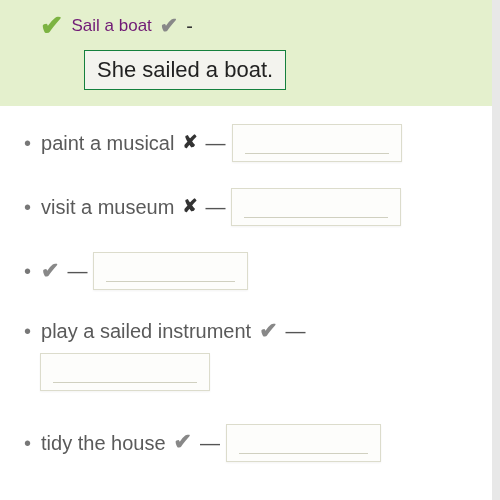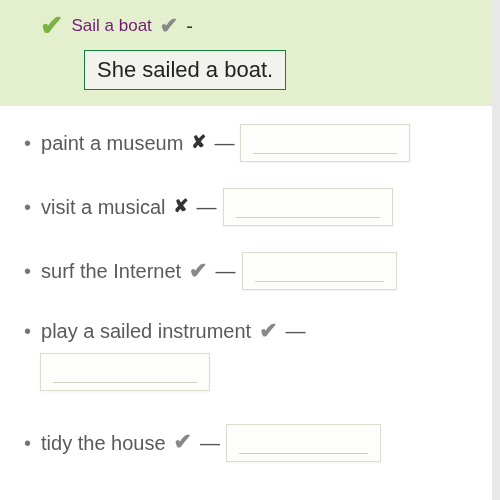--- a/index.html
+++ b/index.html
@@ -126,37 +126,36 @@
     <span class="gray-check">✔</span>
     <span class="dash-after">-</span>
   </div>
   <div class="answer-box">She sailed a boat.</div>
 </div>
 
 <div class="items">
 
   <div class="item">
     <span class="bullet">•</span>
-    <span>paint a museum</span>
+    <span>paint a musical</span>
     <span class="mark-x">✘</span>
     <span class="long-dash">—</span>
     <span class="input-box"></span>
   </div>
 
   <div class="item">
     <span class="bullet">•</span>
-    <span>visit a musical</span>
+    <span>visit a museum</span>
     <span class="mark-x">✘</span>
     <span class="long-dash">—</span>
     <span class="input-box"></span>
   </div>
 
   <div class="item">
     <span class="bullet">•</span>
-    <span>surf the Internet</span>
     <span class="mark-check">✔</span>
     <span class="long-dash">—</span>
     <span class="input-box input-narrow"></span>
   </div>
 
   <div class="item item-wrap-block">
     <div style="display:flex;align-items:center;gap:8px;flex-wrap:wrap;">
       <span class="bullet">•</span>
       <span>play a sailed instrument</span>
       <span class="mark-check">✔</span>

